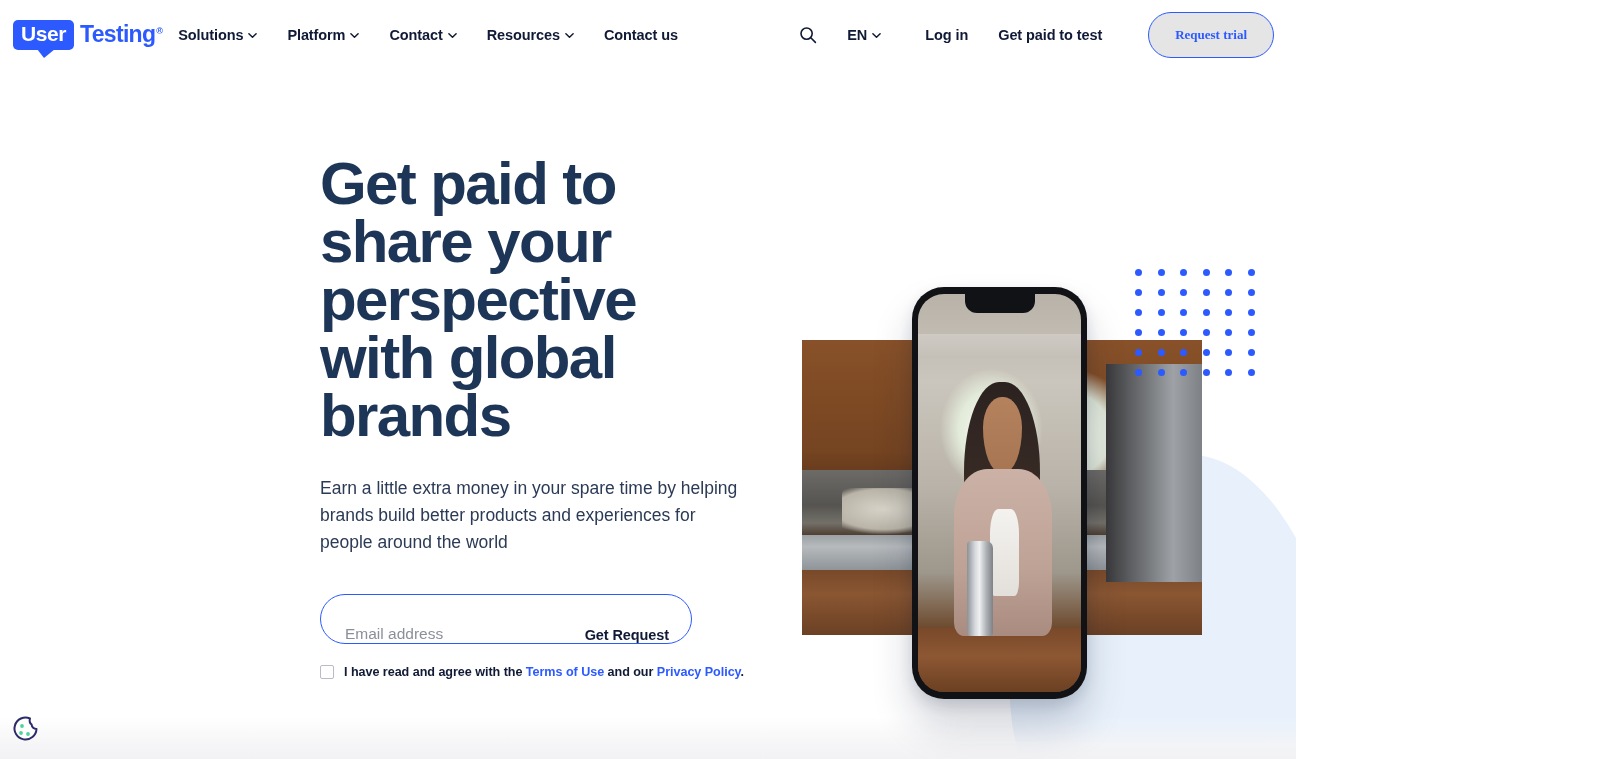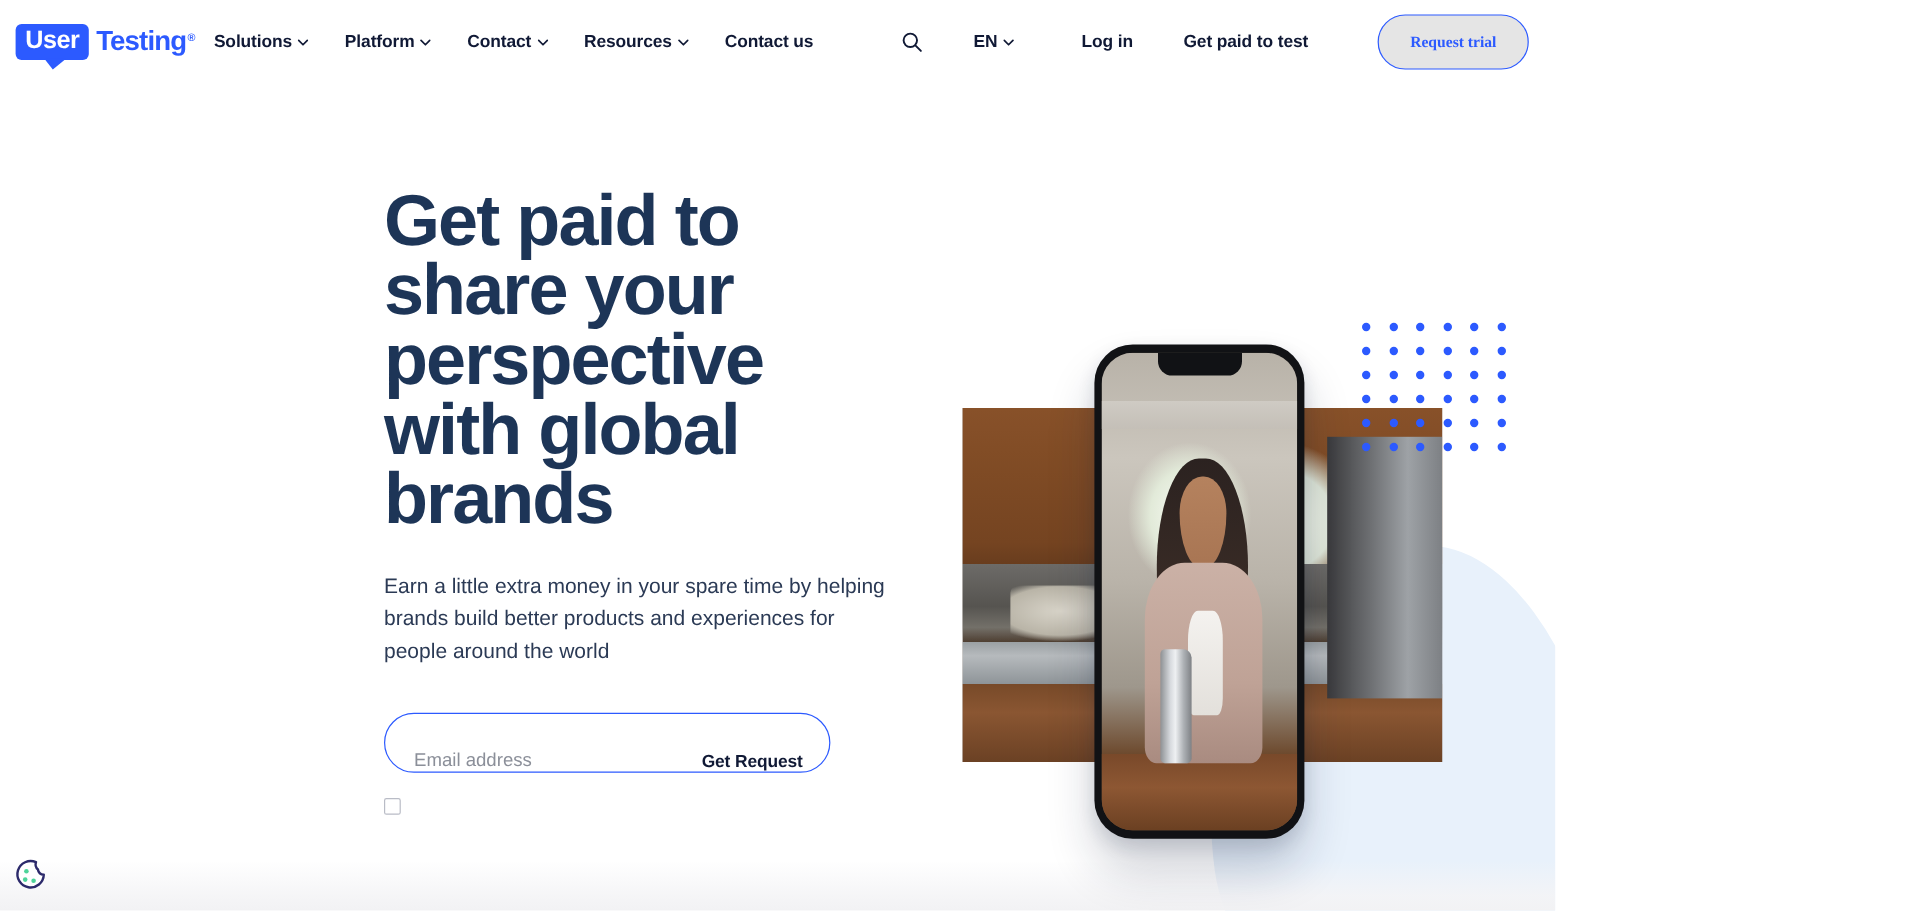--- a/index.html
+++ b/index.html
@@ -54,21 +54,21 @@
 
   .nav { display:flex; align-items:center; gap:30px; margin-left:16px; }
   .nav-item {
     display:flex; align-items:center; gap:5px;
     font-size:14.5px; font-weight:700; color:#101935;
     cursor:pointer; white-space:nowrap; letter-spacing:-0.1px;justify-content:space-between;
   }
   .chev { width:9px; height:9px; flex:none; }
   .chev svg { display:block; }
 
-  .header-right { margin-left:auto; display:flex; align-items:center; gap:16px; padding-right:22px; }
+  .header-right { margin-left:auto; display:flex; align-items:center; gap:4px; padding-right:22px; }
   .search-btn { width:34px; height:34px; display:flex; align-items:center; justify-content:center; cursor:pointer; margin-right:18px; }
   .lang { display:flex; align-items:center; gap:5px; font-size:14.5px; font-weight:700; color:#101935; cursor:pointer; margin-right:40px; }
   .hlink { font-size:14.5px; font-weight:700; color:#101935; cursor:pointer; white-space:nowrap; margin-right:26px; letter-spacing:-0.1px;}
   .trial-btn {
     border:1.6px solid #2C5AFF; color:#2C5AFF; background:#e5e5e5;
     font-size:13px; font-weight:600; border-radius:40px;
     padding:14px 26px; cursor:pointer; white-space:nowrap;
     margin-left:16px;
     font-family:Liberation Serif, serif;
   }
@@ -292,20 +292,23 @@
     <h1 class="headline" style="color: rgb(29, 53, 87);">Get paid to share your perspective with global brands</h1>
     <p class="subhead">Earn a little extra money in your spare time by helping brands build better products and experiences for people around the world</p>
 
     <div class="email-row">
       <input class="email-input" type="text" placeholder="Email address" style="">
       <span class="get-started">Get Request</span>
     </div>
 
     <div class="consent">
       <div class="cbox"></div>
+      <div class="consent-text">
+        <span>I have read and agree with the </span><a>Terms of Use</a><span> and our </span><a>Privacy Policy</a><span>.</span>
+      </div>
     </div>
   </div>
 
   <div class="visual">
 
     <div class="photo-bg">
       <div class="kitchen"></div>
     </div>
 
     <div class="dots">

